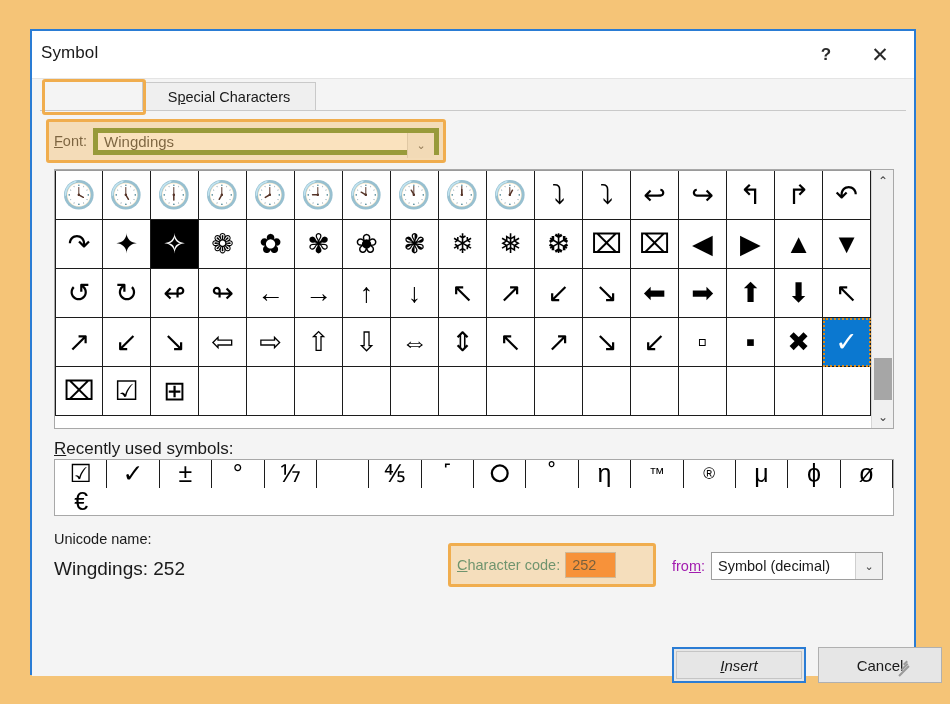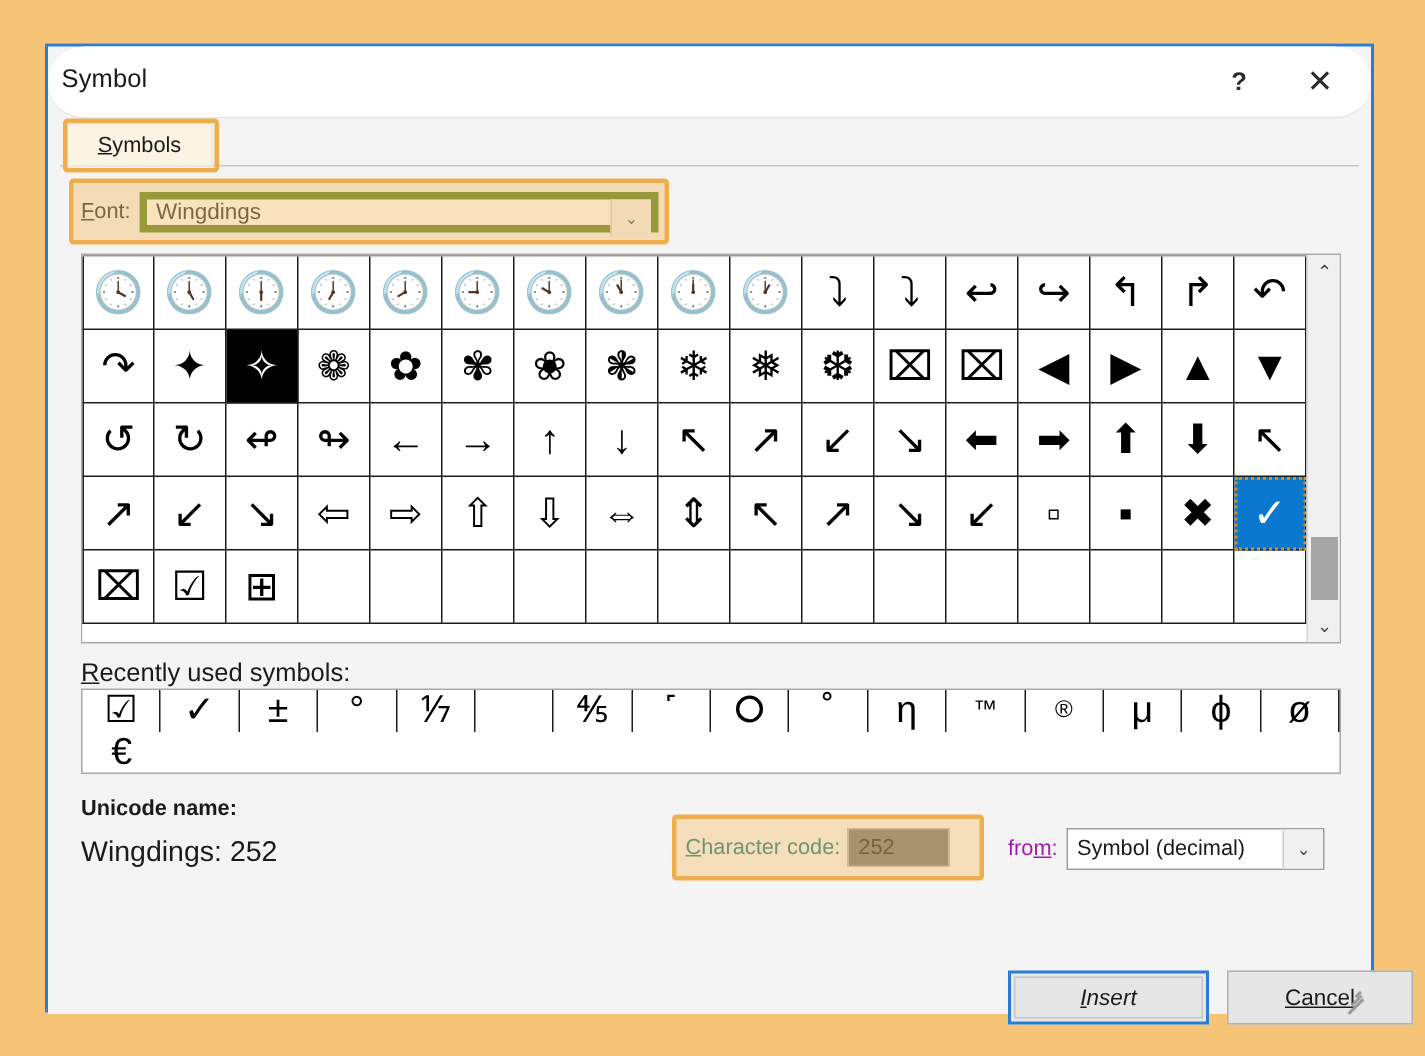--- a/index.html
+++ b/index.html
@@ -19,21 +19,20 @@
     border:2px solid #2a7cd4;
     box-sizing:border-box;
   }
 
   
   .titlebar{
     position:relative;
     height:47px;
     background:#ffffff;
     border-bottom:1px solid #e4e4e4;
-    border-radius:24px;
   }
   .title-text{
     position:absolute; left:9px; top:12px;
     font-size:17px; color:#1a1a1a;
     letter-spacing:.1px;
   }
   .tb-btn{
     position:absolute; top:0; height:47px; width:48px;
     background:transparent; border:0; padding:0;
     font-size:19px; color:#2b2b2b;
@@ -203,35 +202,35 @@
     font-size:25px;color:#000;line-height:1;
     box-sizing:border-box;
     cursor:default;user-select:none;
   }
   .rcell:last-child{ border-right:none;}
   .rcell.small{ font-size:16px;}
 
   
   .uni-name{
     position:absolute;left:22px;top:452px;
-    font-size:14.5px;color:#1a1a1a;font-weight:bold;
+    font-size:14.5px;color:#1a1a1a;
   }
   .uni-val{
     position:absolute;left:22px;top:479px;
     font-size:19px;color:#1a1a1a;
   }
   .charcode-row{
     position:absolute;left:425px;top:473px;
     display:flex;align-items:center;
   }
   .cc-label{ font-size:14.5px;color:#0f766e;margin-right:5px;}
   .cc-input{
-    width:68px;height:26px;
+    width:51px;height:26px;
     border:1px solid #b5b5b5;
-    background:#737373;
+    background:#f97316;
     box-sizing:border-box;
     font-size:14.5px;color:#1a1a1a;
     display:flex;align-items:center;
     padding-left:6px;
   }
   .hl-cc{
     position:absolute;left:416px;top:464px;
     width:208px;height:44px;
     border:3px solid #f0ad4e;
     border-radius:3px;
@@ -268,21 +267,21 @@
     left:640px; top:568px; width:134px;
     border:2px solid #2a7cd4;
     background:#e6e6e6;
     font-style:italic;
   }
   #btn-insert .inner{
     position:absolute;inset:2px;border:1px solid #c5c5c5;
     pointer-events:none;
   }
   #btn-cancel{
-    left:786px; top:568px; width:124px;text-decoration:underline;
+    left:786px; top:568px; width:124px;
   }
 
   
   .grip{
     position:absolute;right:2px;bottom:2px;
     width:16px;height:16px;
   }
   .grip i{
     position:absolute;background:#9a9a9a;height:2px;
     transform:rotate(-45deg);transform-origin:center;
@@ -295,22 +294,22 @@
 
   <div class="titlebar">
     <div class="title-text">Symbol</div>
     <button class="tb-btn tb-help">?</button>
     <button class="tb-btn tb-close">✕</button>
   </div>
 
   <div class="dlg-body">
 
     <div class="tabstrip">
-      <div class="tab active" id="tab-symbols">
-        <span><span class="underline">S</span><span>ymbols</span></span>
+      <div class="tab" id="tab-special">
+        <span><span>S</span><span class="underline">p</span><span>ecial Characters</span></span>
       </div>
     </div>
     <div class="hl-tab"></div>
 
     <div class="font-row">
       <span class="font-label"><span class="underline">F</span><span>ont:</span></span>
       <div class="font-combo">
         <span class="val">Wingdings</span>
         <span class="combo-arrow">⌄</span>
       </div>

